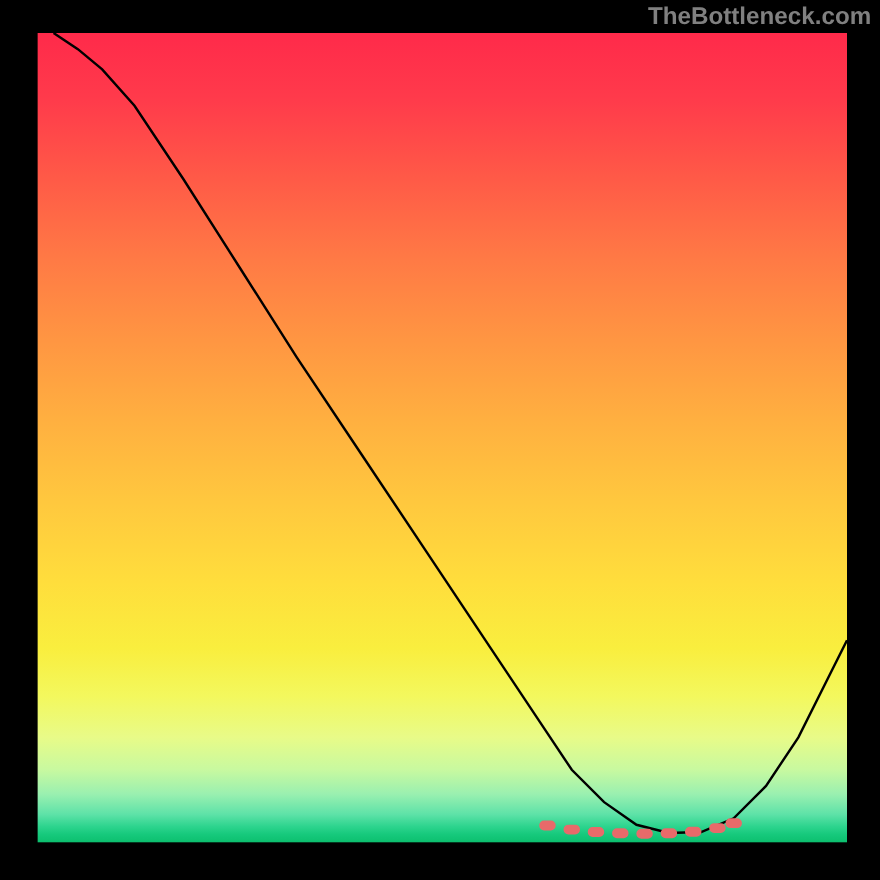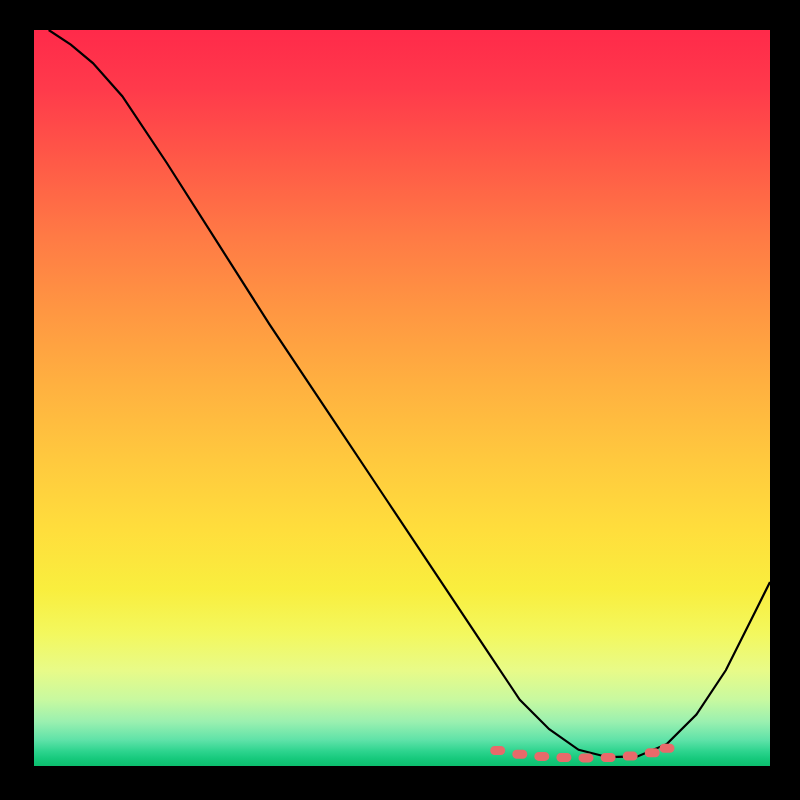--- a/index.html
+++ b/index.html
@@ -73,20 +73,21 @@
     fill: none;
     stroke: #e86a6a;
     stroke-width: 9;
     stroke-linecap: round;
   }
 </style>
 </head>
 <body>
 
 <div class="chart-container">
+  <div class="watermark">TheBottleneck.com</div>
 
   <div class="plot-area">
     <div class="gradient-bg"></div>
 
     <svg class="curve-svg" viewBox="0 0 736 736" preserveAspectRatio="none">
       <path class="curve-path" d="M14.7 0.0 L36.8 14.7 L58.9 33.1 L88.3 66.2 L132.5 132.5 L184.0 213.4 L235.5 294.4 L294.4 382.7 L353.3 471.0 L412.2 559.4 L456.3 625.6 L485.8 669.8 L515.2 699.2 L544.6 719.8 L574.1 727.2 L603.5 726.4 L633.0 713.9 L662.4 684.5 L691.8 640.3 L721.3 581.4 L736.0 552.0"></path>
       <path class="marker-path" d="M460.7 720.5 L466.7 720.5 M482.8 724.2 L488.8 724.2 M504.8 726.4 L510.8 726.4 M526.9 727.5 L532.9 727.5 M549.0 727.9 L555.0 727.9 M571.1 727.5 L577.1 727.5 M593.2 726.1 L599.2 726.1 M615.2 722.8 L621.2 722.8 M630.0 718.3 L636.0 718.3 "></path>
     </svg>
   </div>
 </div>

